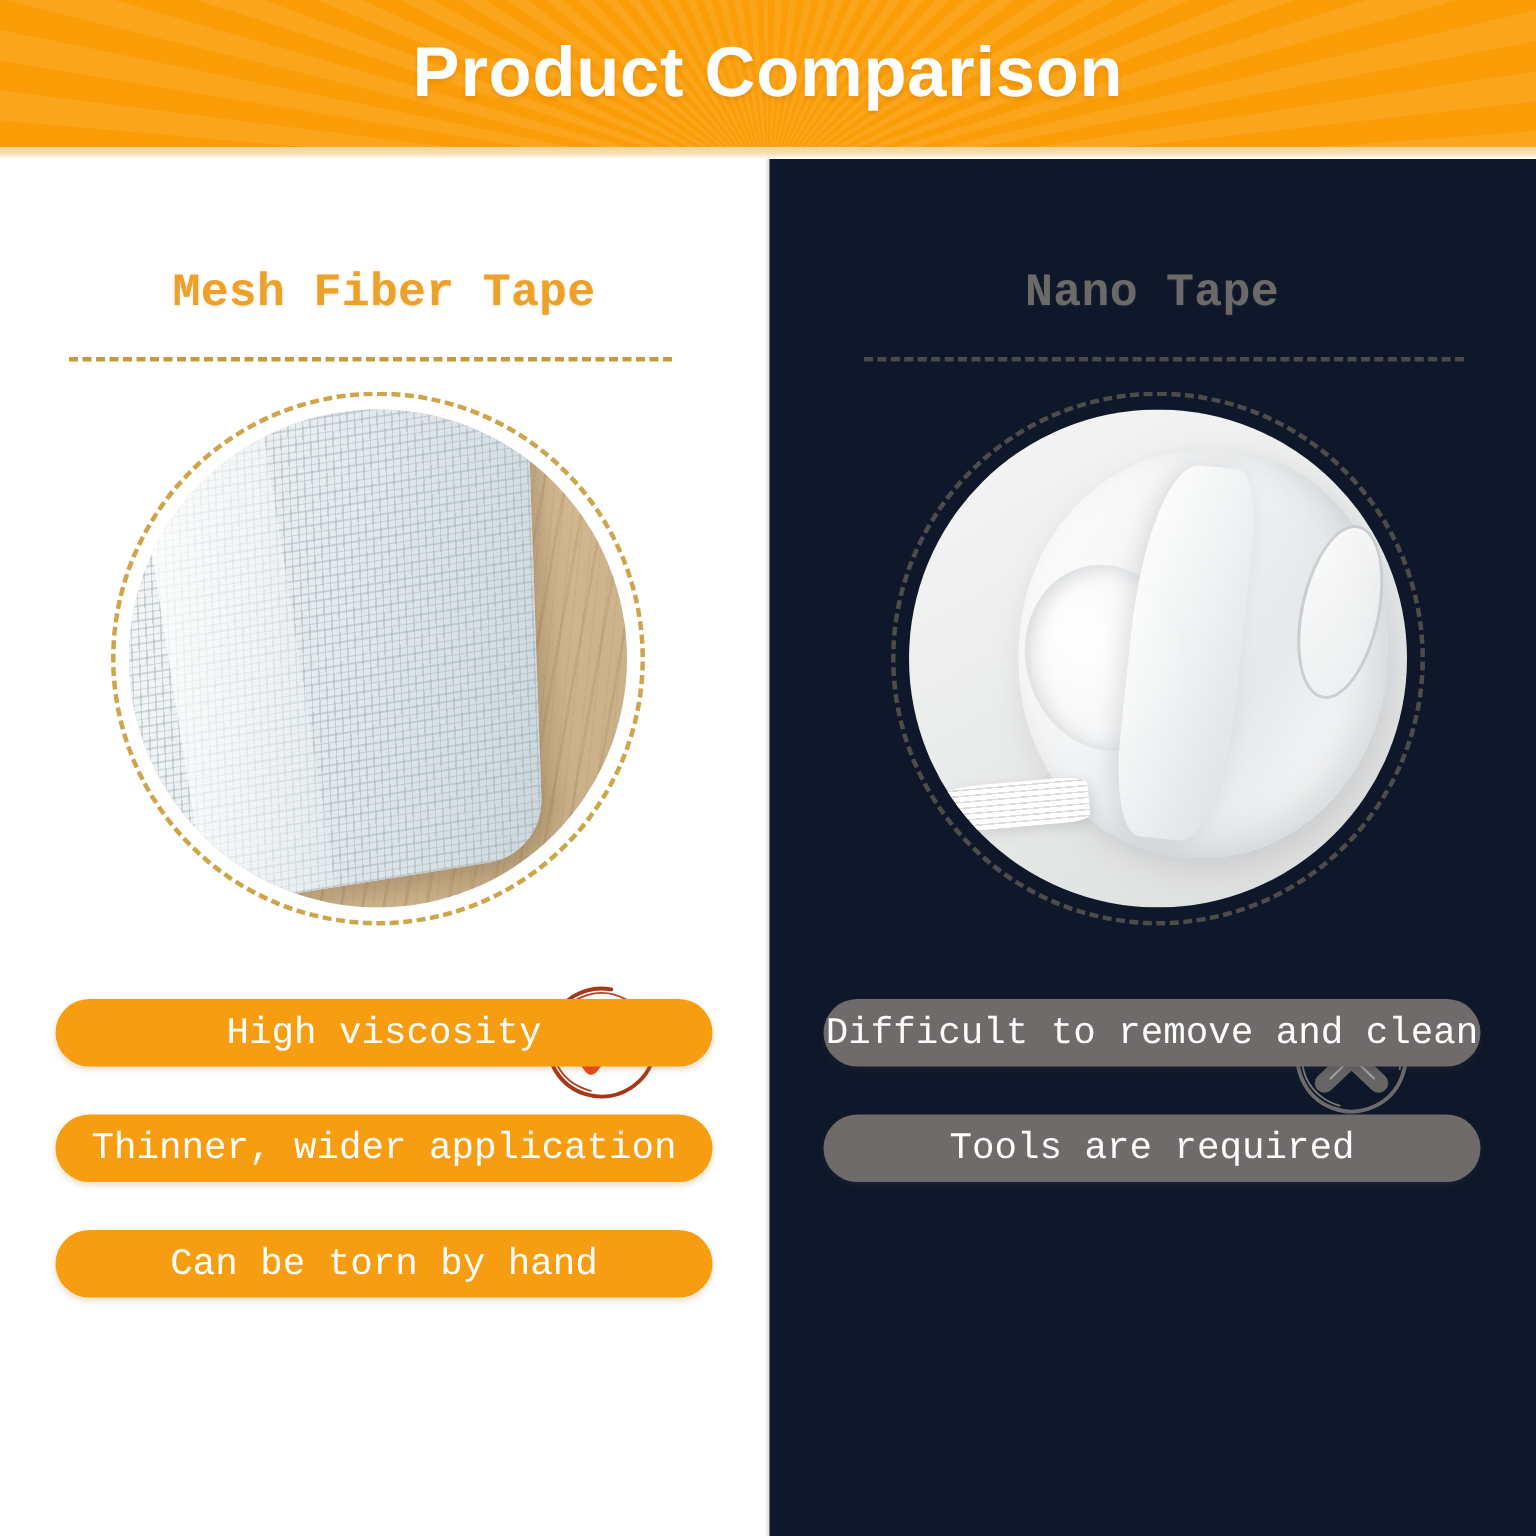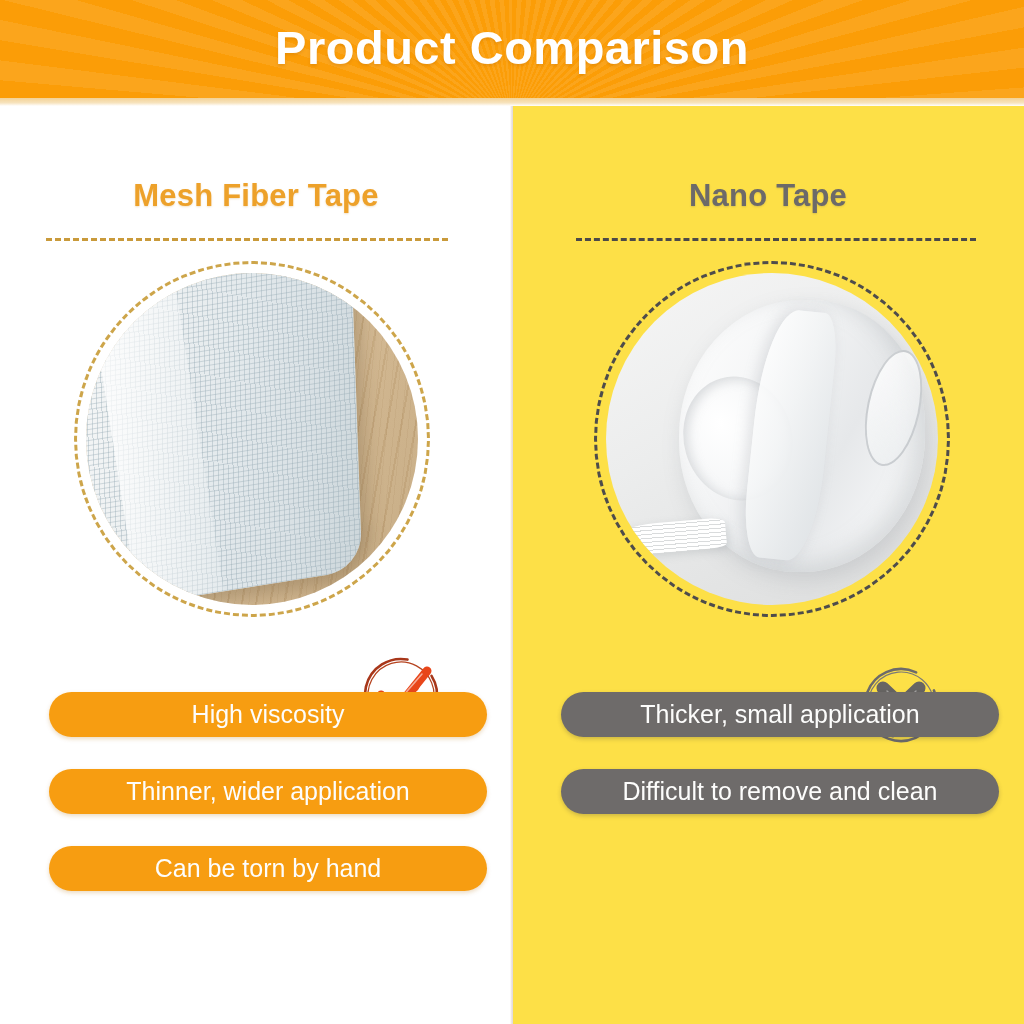--- a/index.html
+++ b/index.html
@@ -61,23 +61,24 @@
     height: 8px;
     background: linear-gradient(to bottom, #f3d295 0%, #f7e3bd 60%, #ffffff 100%);
   }
 
   
   .column {
     position: absolute;
     top: 106px;
     width: 512px;
     height: 918px;
+    font-family: Liberation Mono, monospace;
   }
   .column.left  { left: 0;   background: #ffffff; }
-  .column.right { left: 512px; background: #fde047; }
+  .column.right { left: 512px; background: #0f172a; }
   .column-divider {
     position: absolute;
     left: 510px; top: 106px;
     width: 3px; height: 918px;
     background: linear-gradient(to right, #ffffff 0%, #efe7e6 45%, #ded8d7 100%);
   }
 
   
   .col-heading {
     position: absolute;
@@ -240,23 +241,22 @@
     width: 86px; height: 86px;
   }
   .left  .badge { left: 358px; top: 546px; }
   .right .badge { left: 346px; top: 556px; }
   .badge svg { width: 86px; height: 86px; display: block; }
 
   
   .pill-list {
     position: absolute;
     left: 0;
-    top: 586px;
+    top: 560px;
     width: 512px;
-    margin-left: 12px;
   }
   .pill {
     position: relative;
     height: 45px;
     border-radius: 23px;
     margin: 0 auto 32px auto;
     color: #fdfdfc;
     font-size: 25px;
     line-height: 45px;
     text-align: center;
@@ -346,19 +346,19 @@
         <circle cx="43" cy="43" r="36" fill="none" stroke="#6d6b6a" stroke-width="2.6" stroke-dasharray="200 26" stroke-linecap="round" transform="rotate(-24 43 43)"></circle>
         <circle cx="43" cy="43" r="33" fill="none" stroke="#7b7978" stroke-width="1.2" stroke-dasharray="140 52" stroke-linecap="round" transform="rotate(130 43 43)"></circle>
         <path d="M25 26 L61 60" fill="none" stroke="#676563" stroke-width="13" stroke-linecap="round"></path>
         <path d="M61 26 L25 60" fill="none" stroke="#676563" stroke-width="13" stroke-linecap="round"></path>
         <path d="M29 29 L58 57" fill="none" stroke="#ffffff" stroke-width="1.4" stroke-linecap="round" opacity="0.4"></path>
         <path d="M58 29 L29 57" fill="none" stroke="#ffffff" stroke-width="1.4" stroke-linecap="round" opacity="0.4"></path>
       </svg>
     </div>
 
     <div class="pill-list">
-      <div class="pill w2">Thicker, small application</div>
       <div class="pill w3">Difficult to remove and clean</div>
+      <div class="pill w4">Tools are required</div>
     </div>
   </div>
 
   <div class="column-divider"></div>
 </div>
 
 </body></html>

